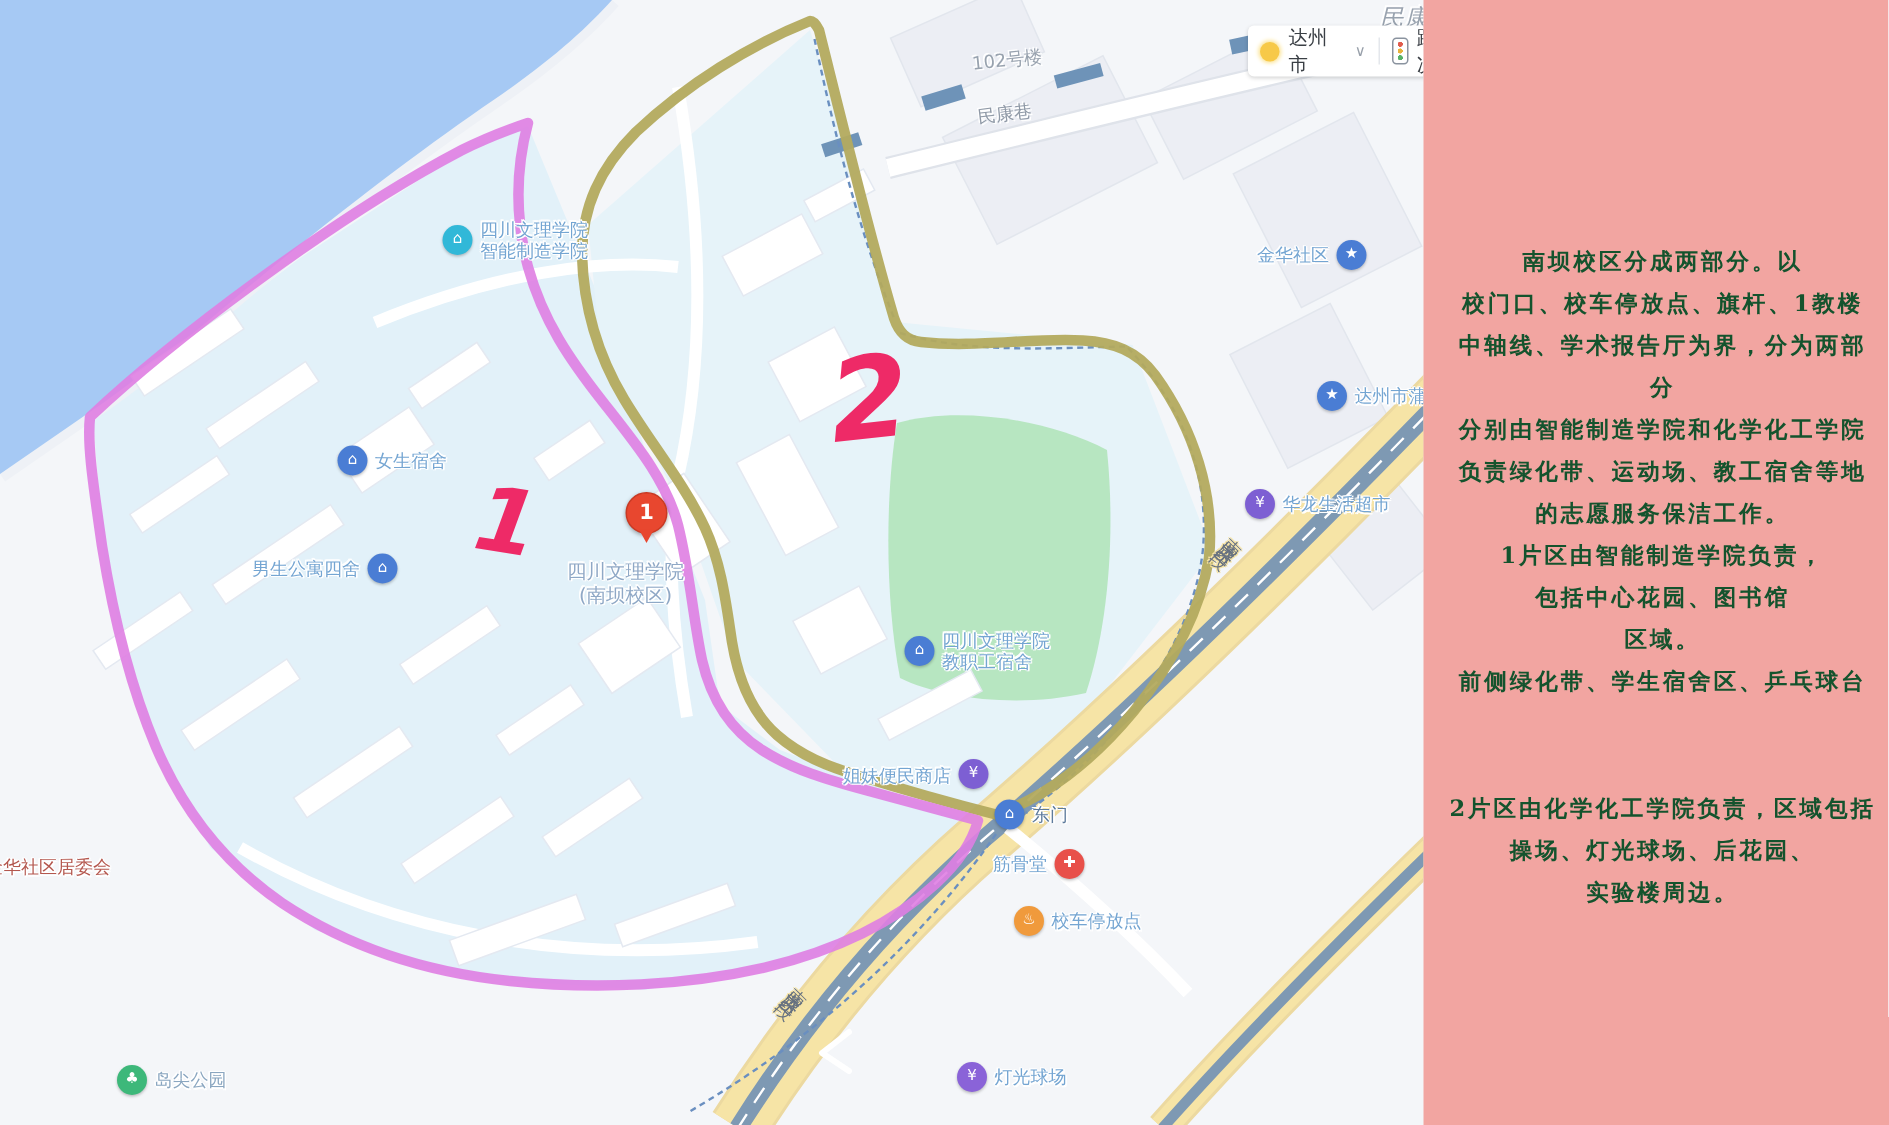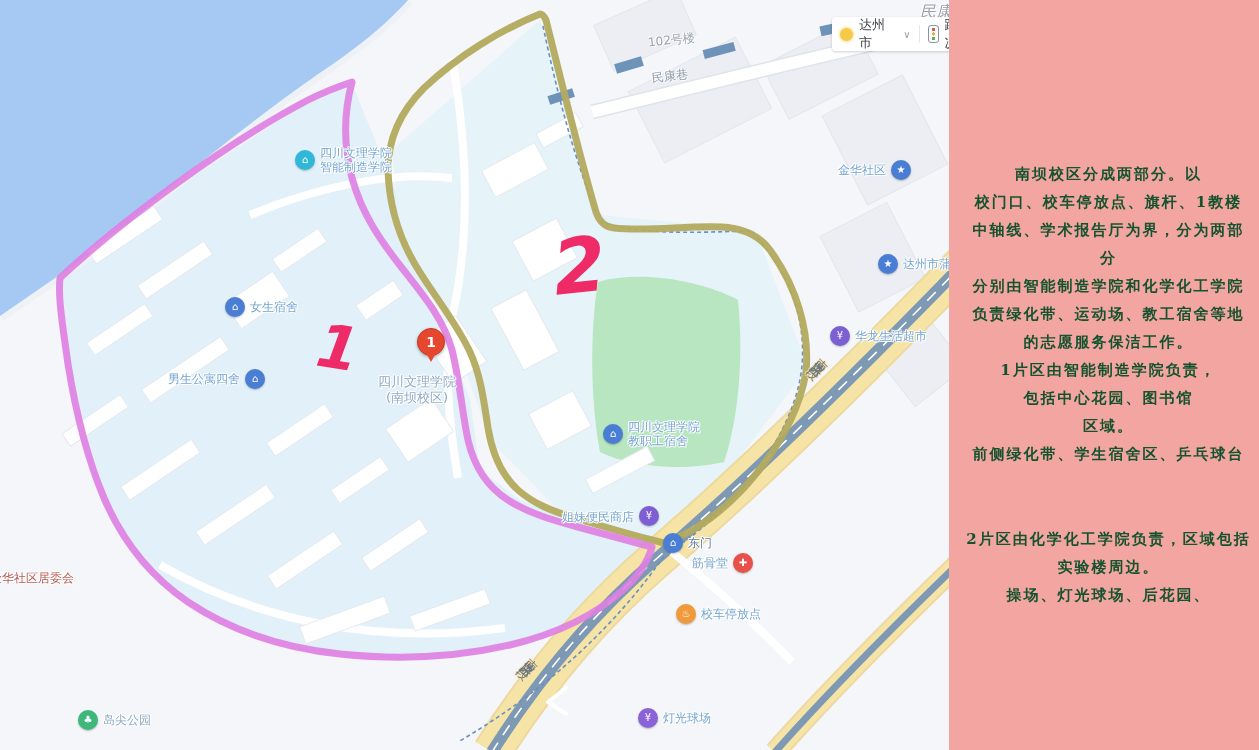--- a/index.html
+++ b/index.html
@@ -195,21 +195,21 @@
         </span>
     </div>
 
     <div class="poi" style="left:663px;top:533px;color:#5e7b9c;">
       <span class="pin" style="--c:#4a7dd4;">
           <span class="g">⌂</span>
         </span>
       <span>东门</span>
     </div>
 
-    <div class="poi" style="left:662px;top:553px;margin-left:30px;">
+    <div class="poi" style="left:662px;top:566px;">
       <span>筋骨堂</span>
       <span class="pin" style="--c:#e8504a;">
           <span class="g">✚</span>
         </span>
     </div>
 
     <div class="poi" style="left:676px;top:604px;">
       <span class="pin" style="--c:#f09a3c;">
           <span class="g">♨</span>
         </span>
@@ -278,18 +278,18 @@
       <div>中轴线、学术报告厅为界，分为两部分</div>
       <div>分别由智能制造学院和化学化工学院</div>
       <div>负责绿化带、运动场、教工宿舍等地</div>
       <div>的志愿服务保洁工作。</div>
       <div>1片区由智能制造学院负责，</div>
       <div>包括中心花园、图书馆</div>
       <div>区域。</div>
       <div>前侧绿化带、学生宿舍区、乒乓球台</div>
       <div class="spacer"></div>
       <div>2片区由化学化工学院负责，区域包括</div>
+      <div>操场、灯光球场、后花园、</div>
       <div>实验楼周边。</div>
-      <div>操场、灯光球场、后花园、</div>
     </div>
   </div>
 
 </div>
 
 </body></html>

